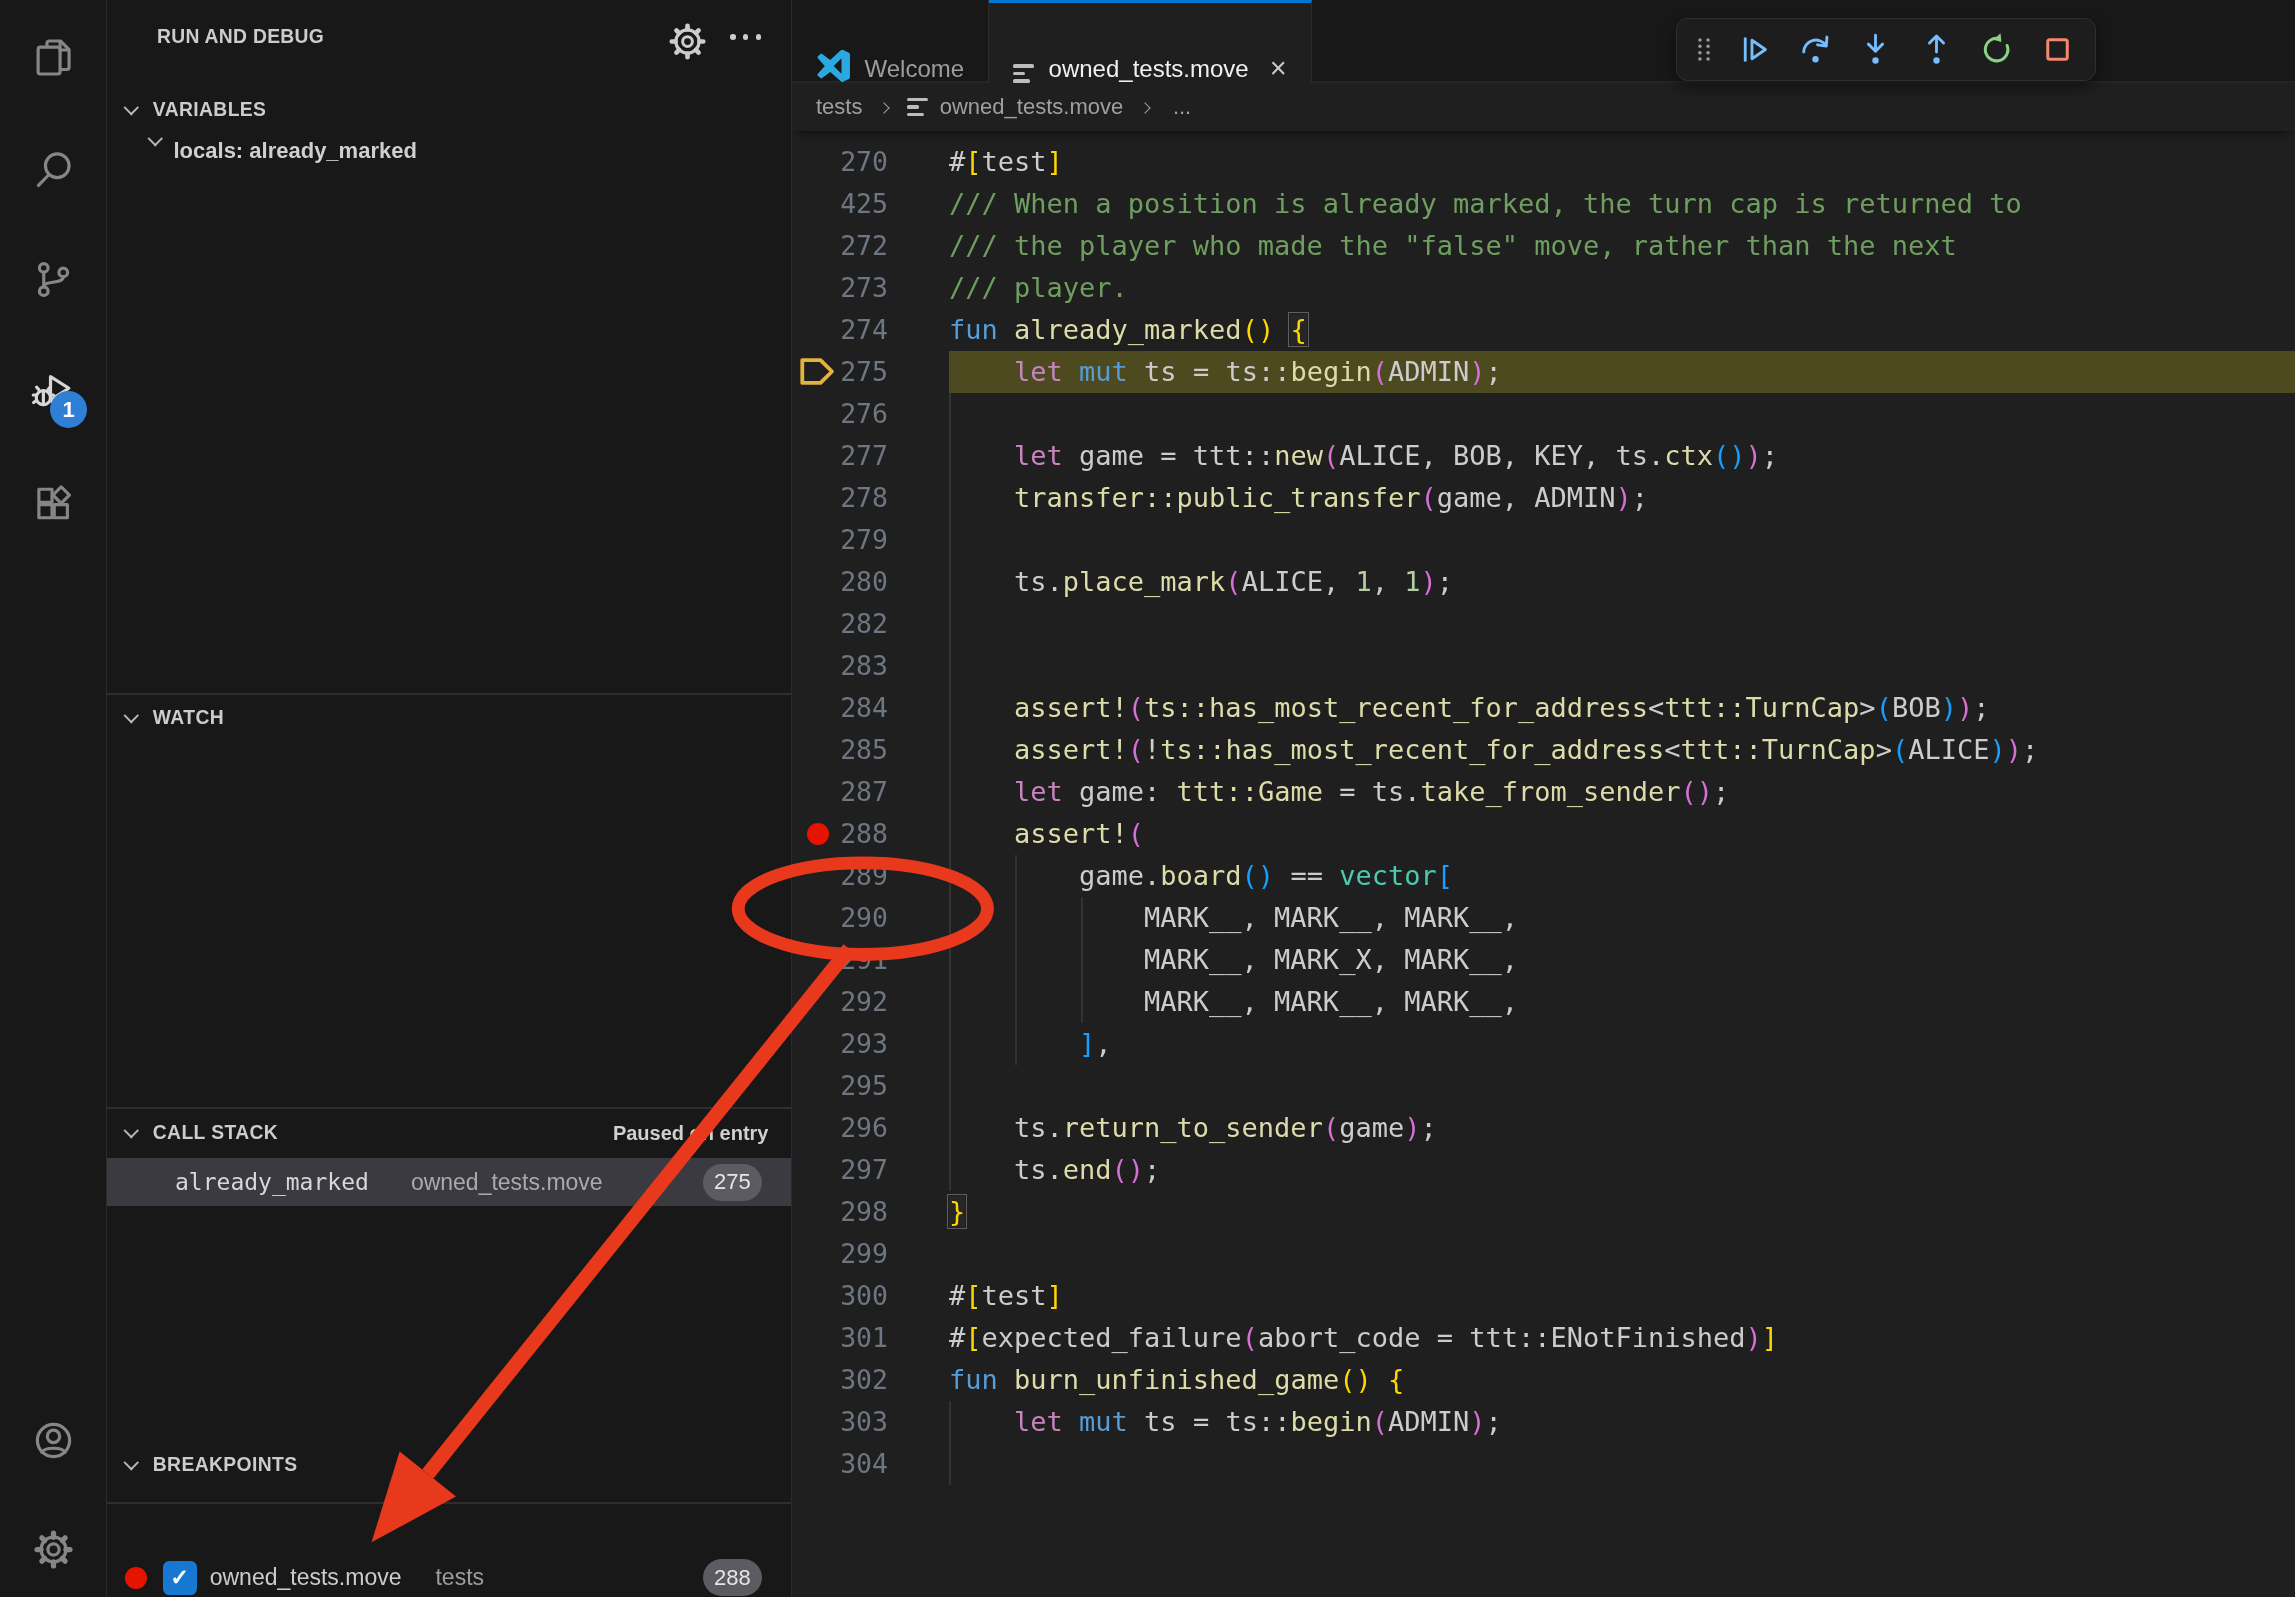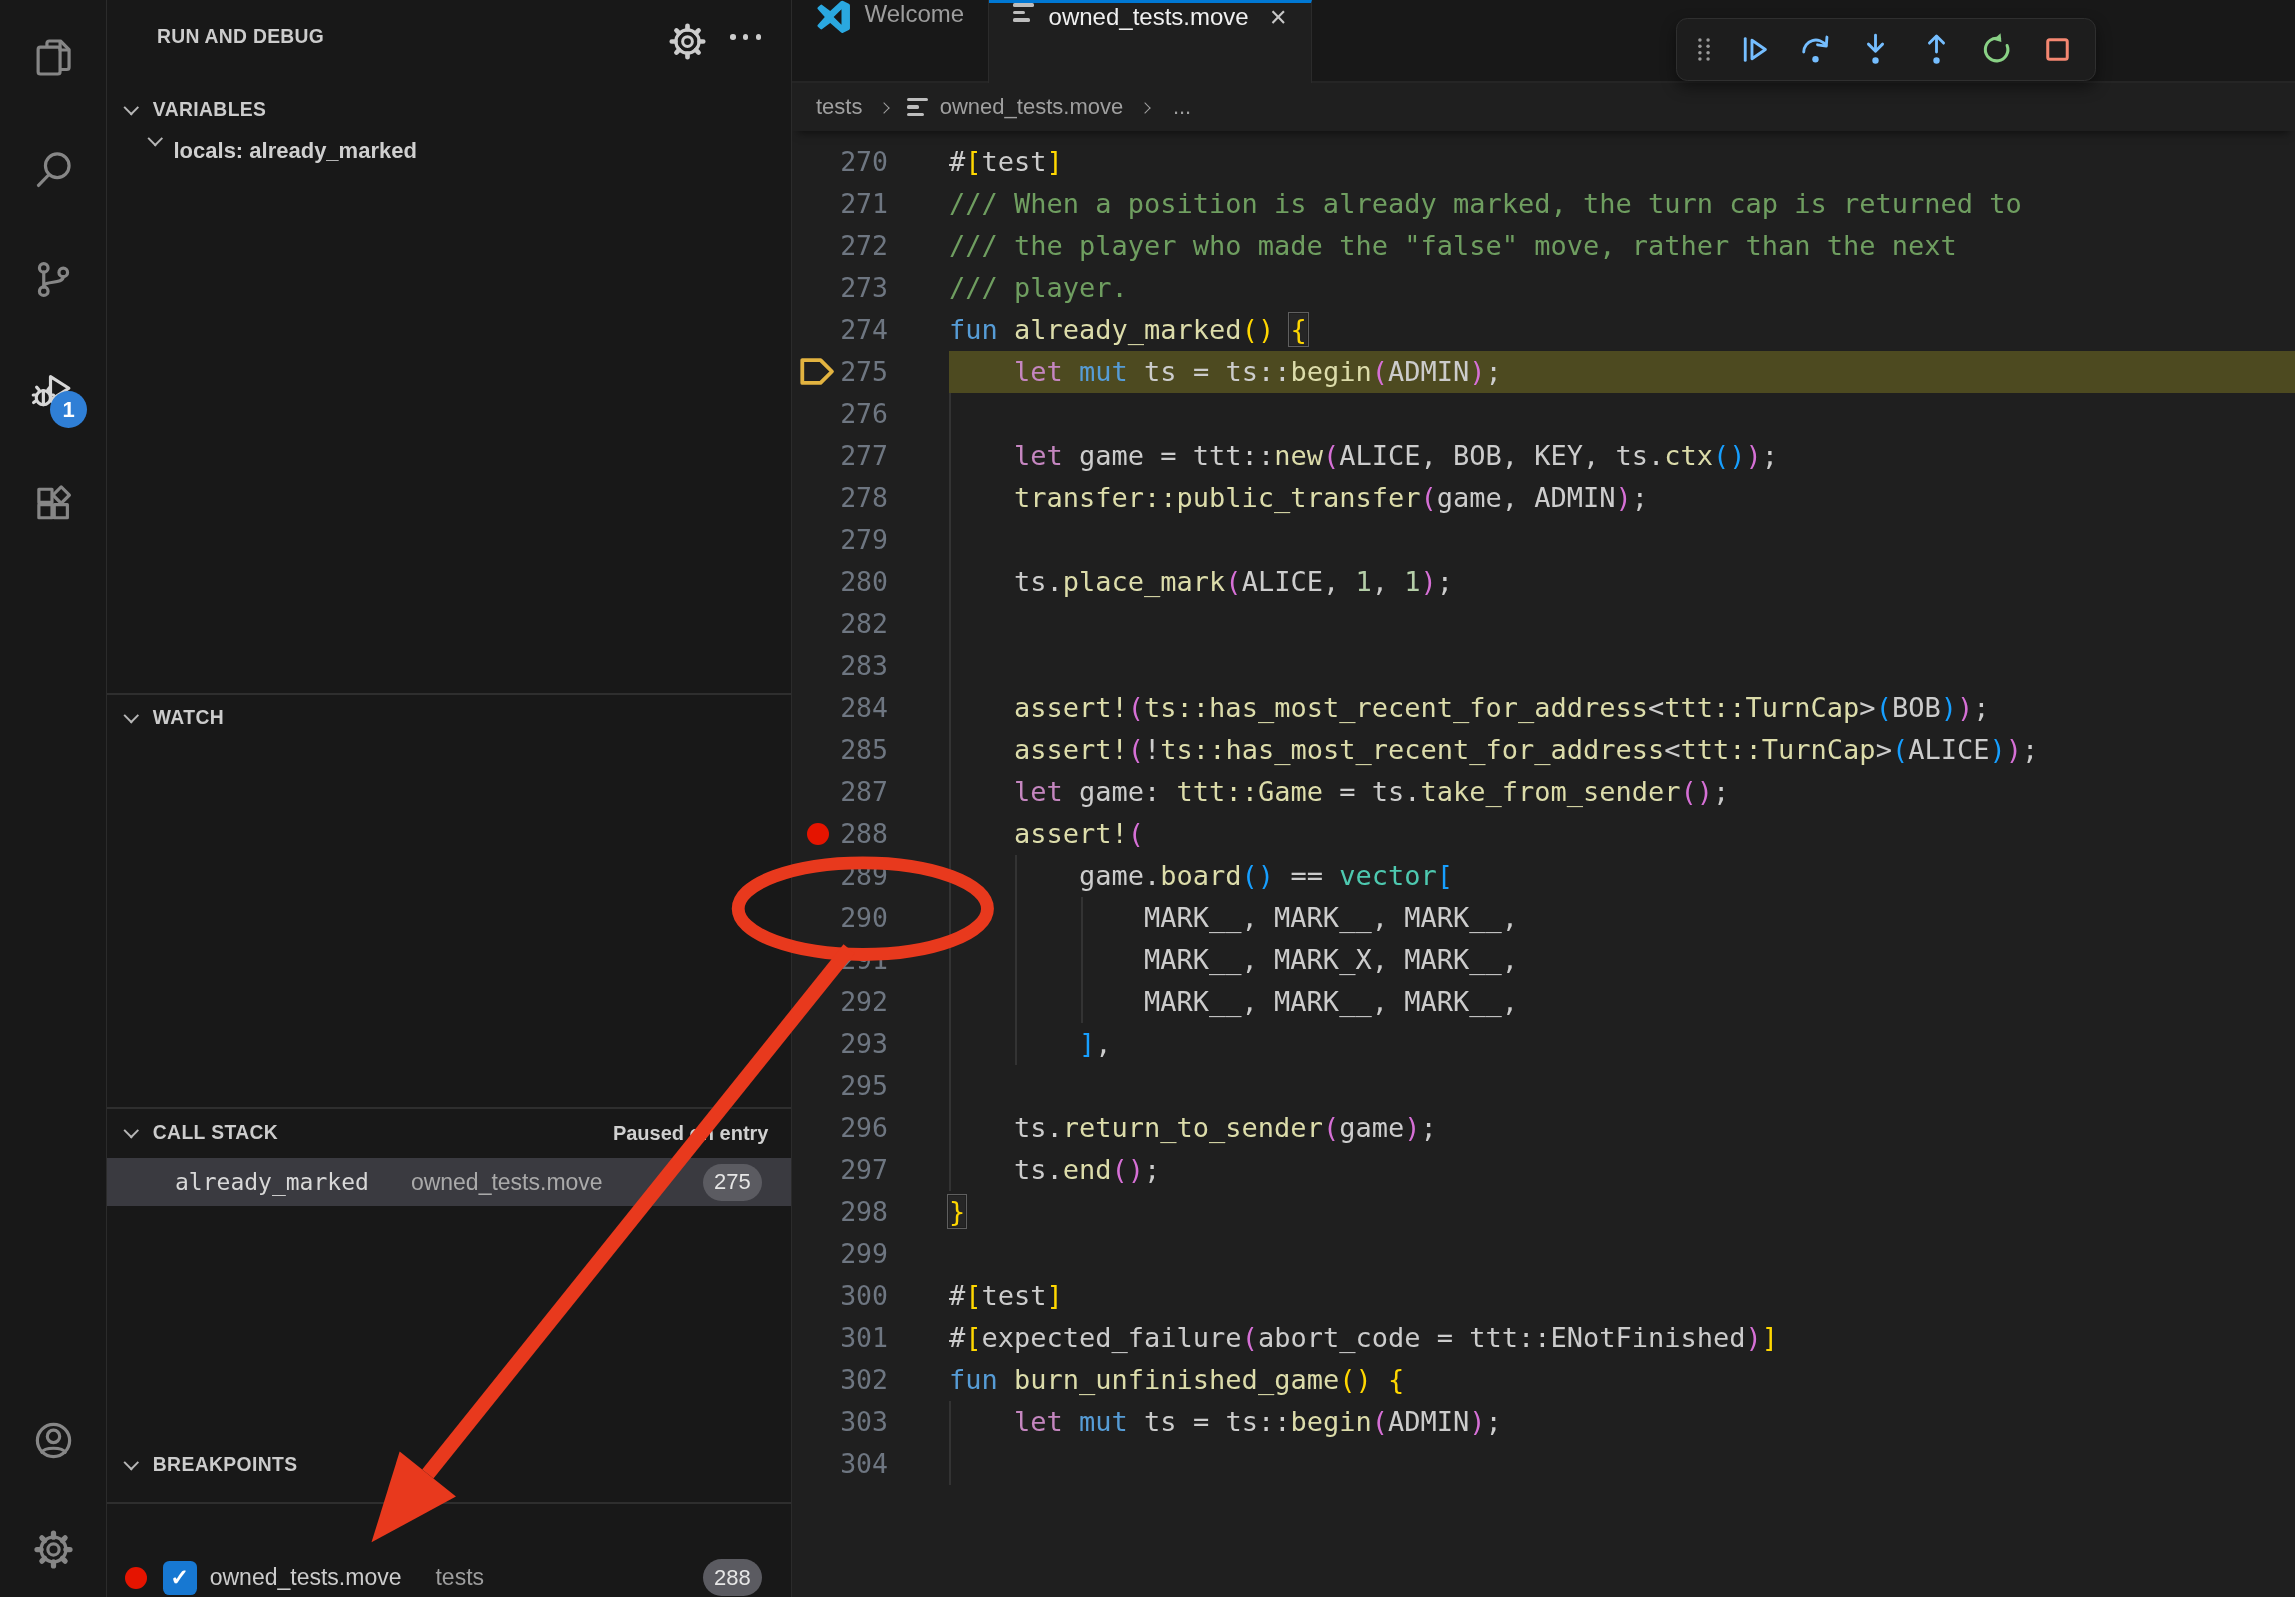--- a/index.html
+++ b/index.html
@@ -63,21 +63,21 @@
   .bp-check { width:34px; height:34px; border-radius:6.4px; background:#1778d2; color:#fff;
               font-size:22.5px; font-weight:700; display:flex; align-items:center; justify-content:center;
               margin-left:16px; }
   .bp-file { font-size:23px; color:#cccccc; margin-left:13px; }
   .bp-dir { font-size:23px; color:#9d9d9d; margin-left:34px; }
 
   
   #editor { position:absolute; left:792px; top:0; width:1503px; height:1597px; background:#1f1f1f; }
   #tabs { position:absolute; left:0; top:0; width:100%; height:83px; background:#181818; display:flex; }
   .tabline { position:absolute; left:0; top:81px; width:100%; height:1.6px; background:#252525; }
-  .tab { position:relative; height:83px; display:flex; align-items:flex-start; padding:0 24px;
+  .tab { position:relative; height:83px; display:flex; align-items:flex-end; padding:0 24px;
          border-right:1.6px solid #2b2b2b; z-index:1; }
   .tab .tab-label { font-size:24px; color:#9d9d9d; margin-left:14.5px; }
   .tab.active { background:#1f1f1f; border-top:3.2px solid #0078d4; }
   .tab.active .tab-label { color:#f0f0f0; }
   .tab-close { margin-left:21px; color:#c8c8c8; font-size:29px; line-height:29px; }
   .move-icon { display:flex; flex-direction:column; gap:4px; width:21px; }
   .move-icon i { height:3.6px; background:#bdbdbd; border-radius:1.6px; display:block; }
   .move-icon i:nth-child(1){ width:21px; } .move-icon i:nth-child(2){ width:12px; }
   .move-icon i:nth-child(3){ width:17px; }
 
@@ -272,21 +272,21 @@
   </div>
 
   <div id="code">
       <div class="code-line">
         <span class="glyph"></span>
         <span class="num">270</span>
         <span class="content"><span class="tk-w">#</span><span class="tk-g1">[</span><span class="tk-w">test</span><span class="tk-g1">]</span></span>
       </div>
       <div class="code-line">
         <span class="glyph"></span>
-        <span class="num">271</span>
+        <span class="num">425</span>
         <span class="content"><span class="tk-c">/// When a position is already marked, the turn cap is returned to</span></span>
       </div>
       <div class="code-line">
         <span class="glyph"></span>
         <span class="num">272</span>
         <span class="content"><span class="tk-c">/// the player who made the "false" move, rather than the next</span></span>
       </div>
       <div class="code-line">
         <span class="glyph"></span>
         <span class="num">273</span>

